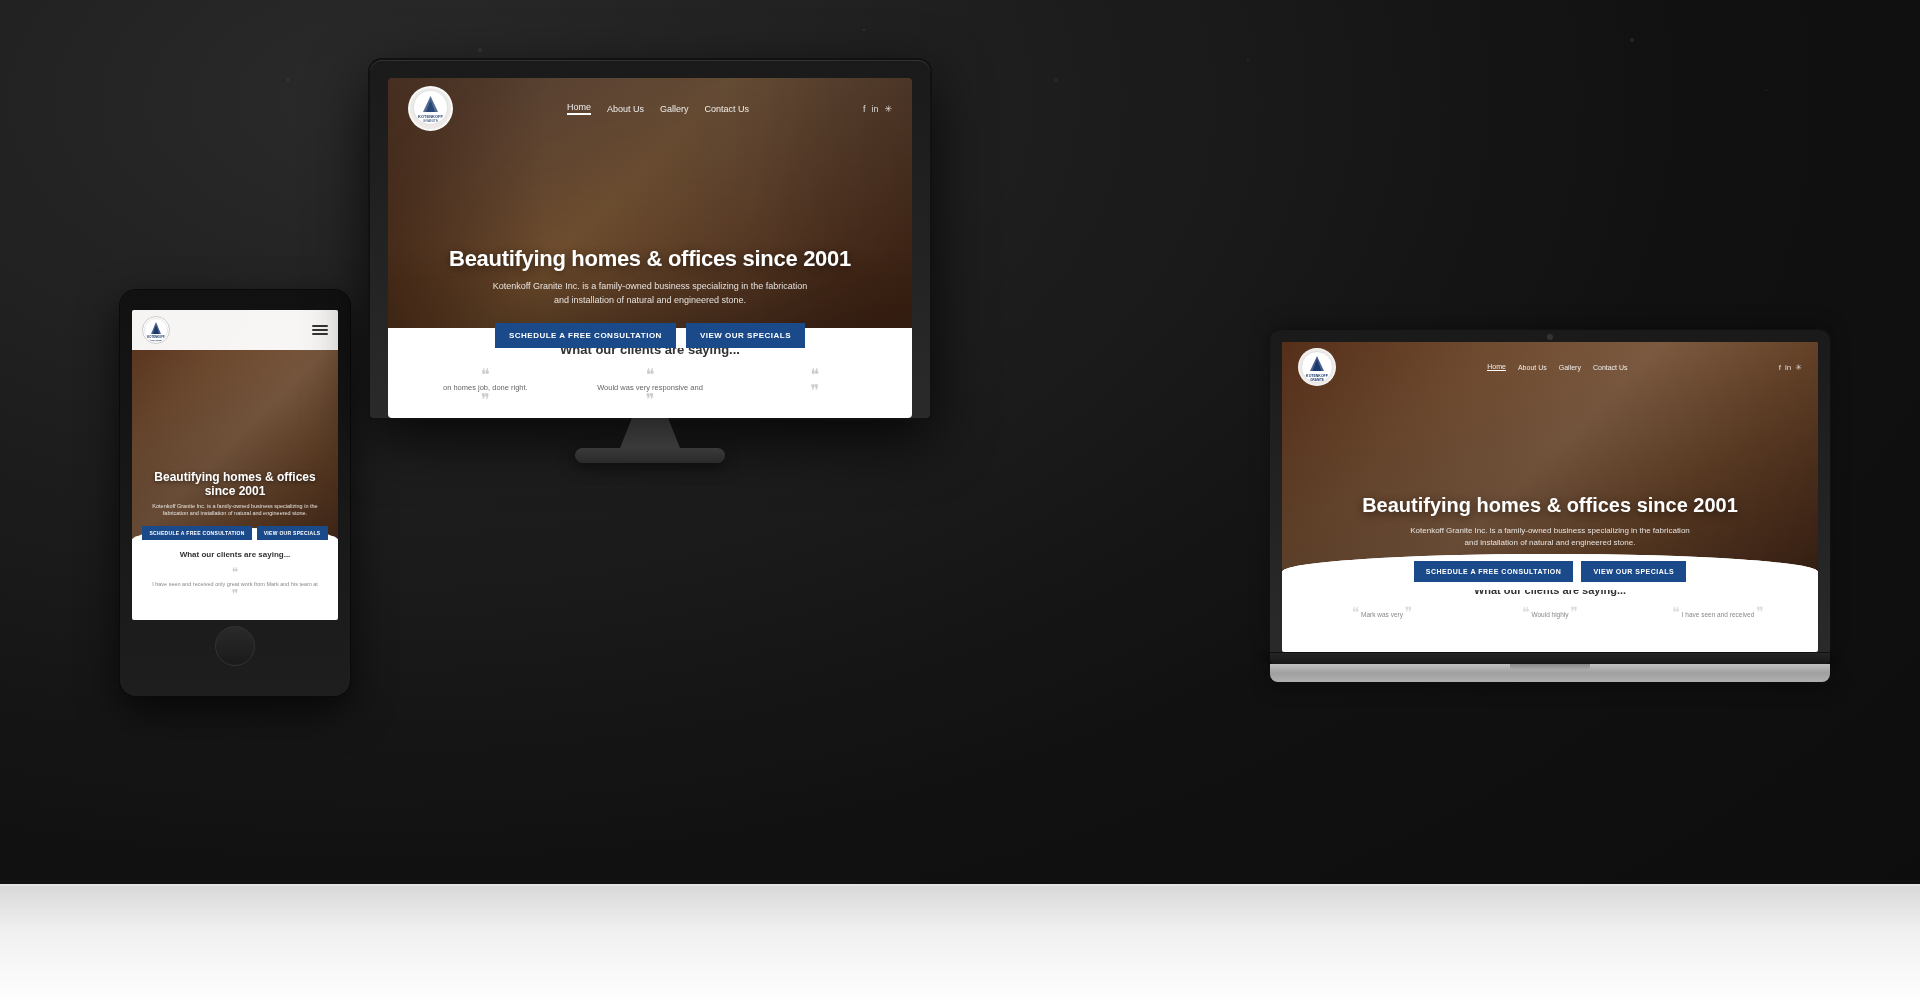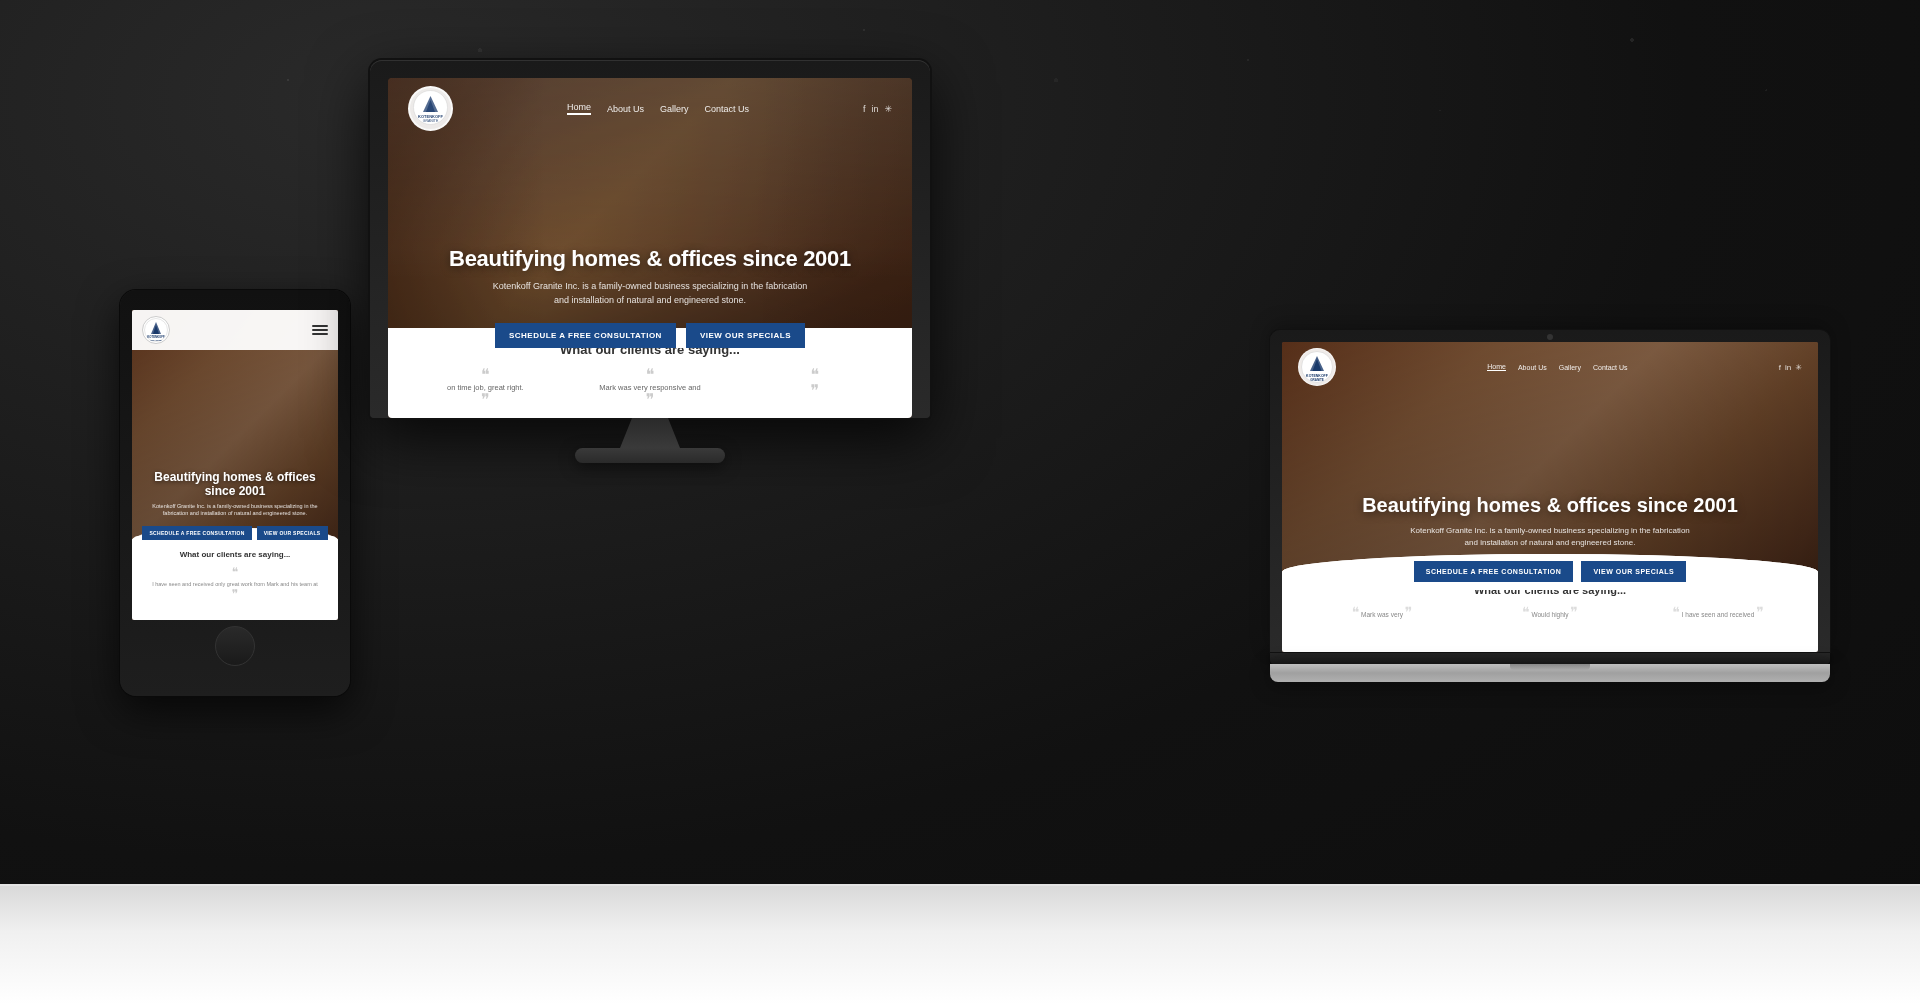--- a/index.html
+++ b/index.html
@@ -778,26 +778,26 @@
               <button class="monitor-btn-secondary">VIEW OUR SPECIALS</button>
             </div>
           </div>
 
           <div class="monitor-white-section" style="position:absolute;bottom:0;left:0;right:0;background:white;padding:14px 20px 10px;z-index:5;">
             <div style="position:absolute;top:-18px;left:0;right:0;height:36px;background:white;border-radius:50% 50% 0 0 / 18px 18px 0 0;z-index:1;"></div>
             <div class="monitor-section-title">What our clients are saying...</div>
             <div class="monitor-testimonials">
               <div class="monitor-testimonial">
                 <div class="monitor-quote-mark">❝</div>
-                <div>on time job, great right.</div>
+                <div>on homes job, done right.</div>
                 <div class="monitor-quote-mark">❞</div>
               </div>
               <div class="monitor-testimonial">
                 <div class="monitor-quote-mark">❝</div>
-                <div>Mark was very responsive and</div>
+                <div>Would was very responsive and</div>
                 <div class="monitor-quote-mark">❞</div>
               </div>
               <div class="monitor-testimonial">
                 <div class="monitor-quote-mark">❝</div>
                 <div></div>
                 <div class="monitor-quote-mark">❞</div>
               </div>
             </div>
           </div>
 

